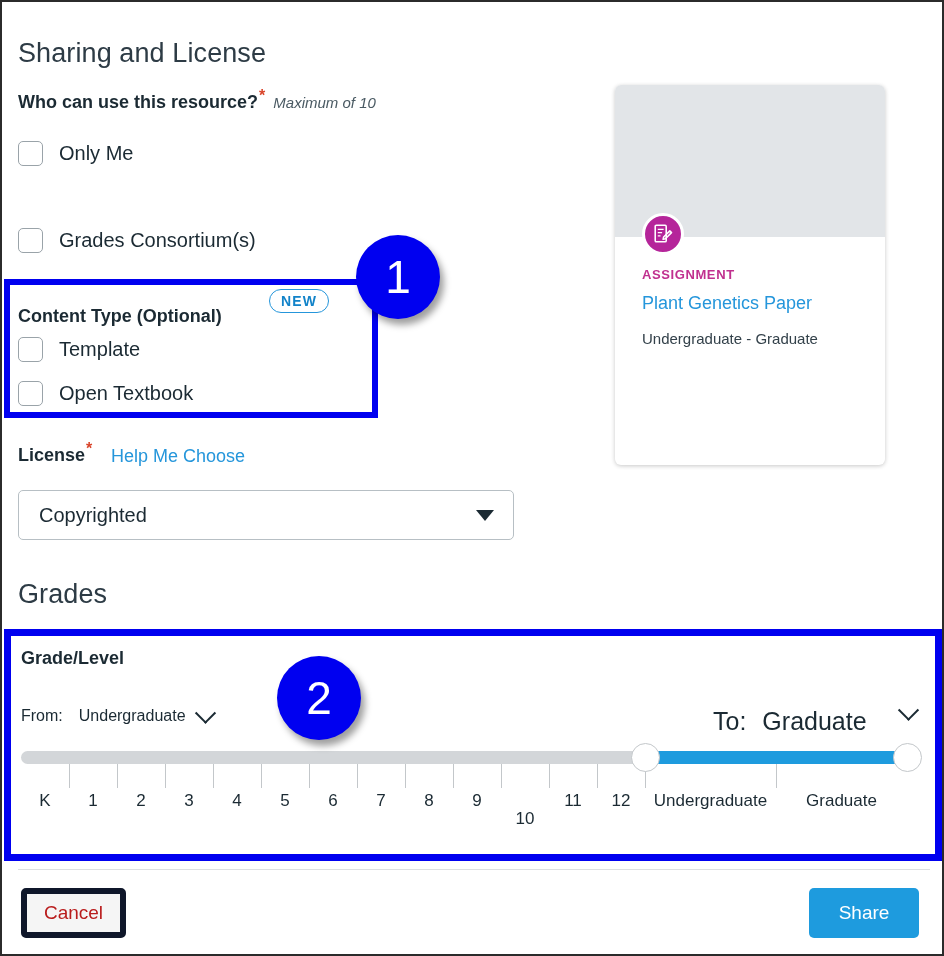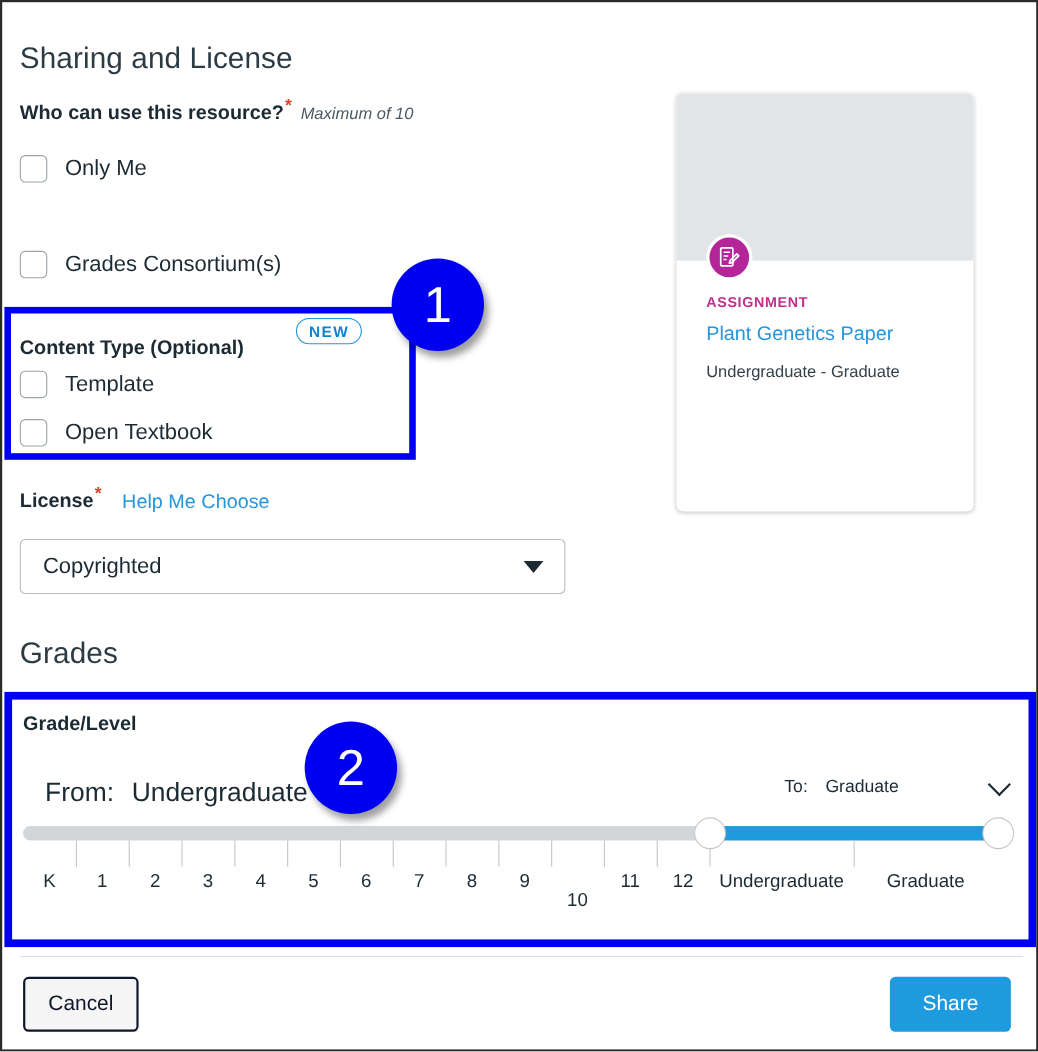--- a/index.html
+++ b/index.html
@@ -243,35 +243,34 @@
   #grade-level-label {
     position: absolute;
     left: 19px;
     top: 646px;
   }
   #from-group {
     position: absolute;
     left: 19px;
     top: 705px;
     display: flex;
-    align-items: flex-start;
-    font-size: 24px;
+    align-items: flex-end;
+    font-size: 16px;
     color: #1b2a33;
-    margin-left: 20px;
   }
   #from-group .lbl { font-weight: 400; }
   #from-value { margin-left: 16px; }
   #to-group {
     position: absolute;
     left: 711px;
     top: 705px;
     width: 203px;
     display: flex;
-    align-items: flex-end;
-    font-size: 16px;
+    align-items: flex-start;
+    font-size: 25px;
     color: #1b2a33;
   }
   #to-value { margin-left: 16px; }
   .chevron {
     display: inline-block;
     width: 13px;
     height: 13px;
     border-right: 2px solid #1b2a33;
     border-bottom: 2px solid #1b2a33;
     transform: rotate(45deg) translate(-3px,-3px);
@@ -339,24 +338,24 @@
     width: 912px;
     height: 1px;
     background: #dcdfe1;
   }
   #cancel-button {
     position: absolute;
     left: 19px;
     top: 886px;
     width: 105px;
     height: 50px;
-    border: 2px solid #0f172a;
+    border: 6px solid #0f172a;
     border-radius: 5px;
     background: #f5f5f5;
-    color: #0f172a;
+    color: #b91c1c;
     font-size: 19px;
     font-family: "Liberation Sans", sans-serif;
     cursor: pointer;
   }
   #share-button {
     position: absolute;
     left: 807px;
     top: 886px;
     width: 110px;
     height: 50px;

